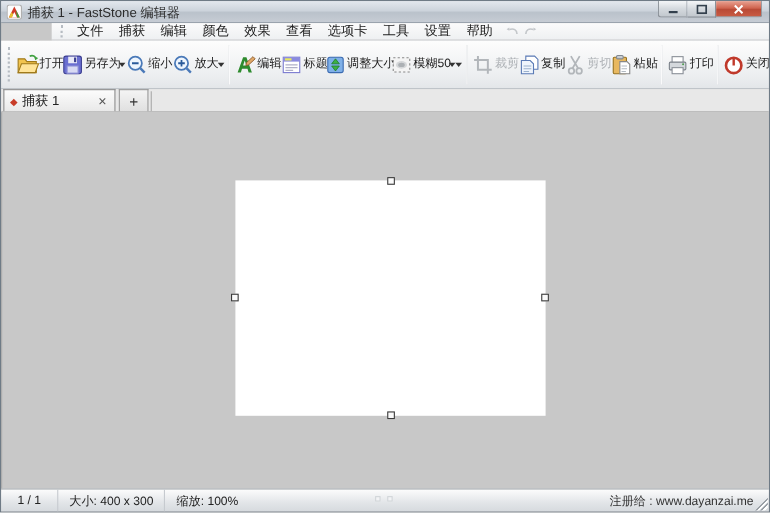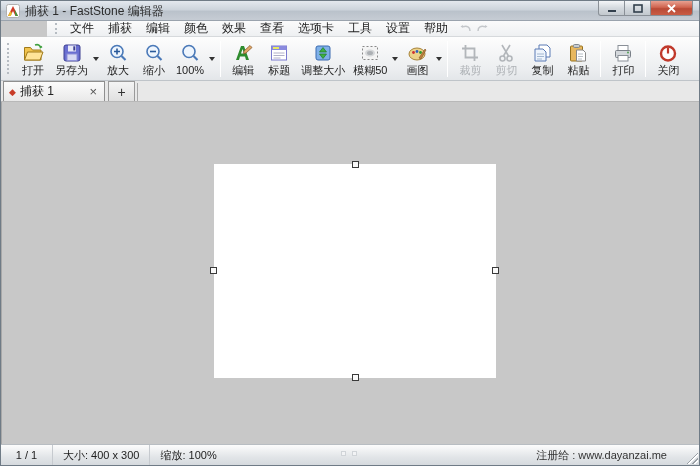--- a/index.html
+++ b/index.html
@@ -25,21 +25,21 @@
     border-bottom:1px solid #d6d9dc; display:flex; align-items:center; padding-left:8px;margin-left:46px; }
   .grip { width:2px; height:70%; border-left:2px dotted #b6bcc2; margin-right:6px; }
   .menu-item { font-size:12px; color:#222; padding:0 7px; line-height:15px; cursor:default; }
   .hist-icons { display:flex; gap:4px; margin-left:4px; }
   .hist-icons svg { opacity:.75; }
 
   
   .toolbar { position:absolute; left:0; top:36px; width:100%; height:44px;
     background:linear-gradient(#fdfdfd,#eceef0 75%, #e3e6e9); border-bottom:1px solid #bfc4c9;
     display:flex; align-items:center; padding-left:6px; }
-  .tbtn { display:flex; flex-direction:column; align-items:center; justify-content:center;
+  .tbtn { display:flex; align-items:center; justify-content:center;
     min-width:36px; height:40px; padding:1px 3px; border:1px solid transparent; border-radius:2px; }
   .ticon { height:23px; display:flex; align-items:flex-end; }
   .tlabel { font-size:11px; color:#1c1c1c; line-height:13px; white-space:nowrap; }
   .tbtn.disabled .tlabel { color:#aeb2b6; }
   .dd { width:8px; height:40px; display:flex; align-items:center; justify-content:center; }
   .dd::after { content:""; border-left:3px solid transparent; border-right:3px solid transparent; border-top:4px solid #333; }
   .tsep { width:1px; height:36px; background:#c2c7cc; border-right:1px solid #fff; margin:0 4px; }
 
   
   .tabbar { position:absolute; left:0; top:80px; width:100%; height:21px; background:#e8e8e8;
@@ -66,21 +66,21 @@
 
   
   .statusbar { position:absolute; left:0; bottom:0; width:100%; height:21px;
     background:linear-gradient(#fcfcfc,#e2e5e8 60%, #d6dade); border-top:1px solid #b8bdc2;
     display:flex; align-items:center; font-size:11px; color:#222; }
   .sseg { padding:0 10px; height:100%; display:flex; align-items:center; border-right:1px solid #c6cacf; }
   .sseg.first { width:52px; justify-content:center; padding:0; }
   .sseg.nosep { border-right:none; }
   .s-dots { position:absolute; left:340px; top:6px; display:flex; gap:6px; }
   .s-dots span { width:5px; height:5px; background:#f2f3f5; border:1px solid #d0d4d8; }
-  .registered { margin-left:auto; padding-right:32px; color:#333; }
+  .registered { margin-left:auto; padding-right:14px; color:#333; }
   .resize-grip { position:absolute; right:1px; bottom:1px; width:12px; height:12px;
     background:
       linear-gradient(135deg, transparent 50%, #9aa0a6 50%, #9aa0a6 58%, #fff 58%, #fff 66%,
       transparent 66%, transparent 72%, #9aa0a6 72%, #9aa0a6 80%, #fff 80%, #fff 88%, transparent 88%); }
 </style>
 </head>
 <body>
 
 <div class="window">
 
@@ -162,46 +162,37 @@
       <span class="tlabel">另存为</span>
     </div>
 
     <span class="dd"></span>
 
     <div class="tbtn">
       <span class="ticon">
         <svg width="22" height="22" viewBox="0 0 22 22">
           <circle cx="10" cy="9.5" r="6" fill="#eef5fd" stroke="#4a79b8" stroke-width="1.6"></circle>
           <line x1="14.5" y1="14" x2="18.5" y2="18" stroke="#4a79b8" stroke-width="2.2"></line>
-          <path d="M7 9.5 h6 M10 6.5 v6" stroke="#2a5a9a" stroke-width="1.6"></path>
-        </svg>
-      </span>
-      <span class="tlabel">放大</span>
+          <path d="M7 9.5 h6" stroke="#2a5a9a" stroke-width="1.6"></path>
+        </svg>
+      </span>
+      <span class="tlabel">缩小</span>
     </div>
 
     <div class="tbtn">
       <span class="ticon">
         <svg width="22" height="22" viewBox="0 0 22 22">
           <circle cx="10" cy="9.5" r="6" fill="#eef5fd" stroke="#4a79b8" stroke-width="1.6"></circle>
           <line x1="14.5" y1="14" x2="18.5" y2="18" stroke="#4a79b8" stroke-width="2.2"></line>
-          <path d="M7 9.5 h6" stroke="#2a5a9a" stroke-width="1.6"></path>
-        </svg>
-      </span>
-      <span class="tlabel">缩小</span>
-    </div>
-
-    <div class="tbtn">
-      <span class="ticon">
-        <svg width="22" height="22" viewBox="0 0 22 22">
-          <circle cx="10" cy="9.5" r="6" fill="#eef5fd" stroke="#4a79b8" stroke-width="1.6"></circle>
-          <line x1="14.5" y1="14" x2="18.5" y2="18" stroke="#4a79b8" stroke-width="2.2"></line>
-        </svg>
-      </span>
-      <span class="tlabel">100%</span>
-    </div>
+          <path d="M7 9.5 h6 M10 6.5 v6" stroke="#2a5a9a" stroke-width="1.6"></path>
+        </svg>
+      </span>
+      <span class="tlabel">放大</span>
+    </div>
+
     <span class="dd"></span>
 
     <span class="tsep"></span>
 
     <div class="tbtn">
       <span class="ticon">
         <svg width="22" height="22" viewBox="0 0 22 22">
           <path d="M4 18 L9 4 L12 4 L17 18 L14 18 L13 14.5 L8 14.5 L7 18 Z M9 11.5 L12 11.5 L10.5 7 Z" fill="#2e8b2e"></path>
           <path d="M12 9 L18 3.5 L20 5.5 L14 11 L11.5 11.6 Z" fill="#e0a868" stroke="#8b5a2b" stroke-width="0.8"></path>
         </svg>
@@ -238,66 +229,54 @@
         <svg width="22" height="22" viewBox="0 0 22 22">
           <rect x="3.5" y="4.5" width="15" height="13" fill="#f4f4f4" stroke="#888" stroke-dasharray="2 2"></rect>
           <ellipse cx="11" cy="11" rx="5" ry="3.5" fill="#9aa0a6" opacity="0.35"></ellipse>
           <ellipse cx="11" cy="11" rx="3" ry="2" fill="#8a9096" opacity="0.55"></ellipse>
         </svg>
       </span>
       <span class="tlabel">模糊50</span>
     </div>
     <span class="dd"></span>
 
-    <div class="tbtn">
-      <span class="ticon">
-        <svg width="22" height="22" viewBox="0 0 22 22">
-          <ellipse cx="11" cy="12" rx="8" ry="6" fill="#ecd28a" stroke="#a8843a"></ellipse>
-          <circle cx="7.5" cy="10.5" r="1.4" fill="#d03030"></circle>
-          <circle cx="11" cy="9.5" r="1.4" fill="#3060c0"></circle>
-          <circle cx="14.5" cy="10.5" r="1.4" fill="#2e9a2e"></circle>
-          <path d="M13 16 L19 7 L20 8 L15 17 Z" fill="#c08040" stroke="#805020" stroke-width="0.6"></path>
-        </svg>
-      </span>
-      <span class="tlabel">画图</span>
-    </div>
     <span class="dd"></span>
 
     <span class="tsep"></span>
 
     <div class="tbtn disabled">
       <span class="ticon">
         <svg width="22" height="22" viewBox="0 0 22 22">
           <path d="M6.5 3 V15.5 H19" fill="none" stroke="#b2b6ba" stroke-width="1.8"></path>
           <path d="M3 6.5 H15.5 V19" fill="none" stroke="#b2b6ba" stroke-width="1.8"></path>
         </svg>
       </span>
       <span class="tlabel">裁剪</span>
+    </div>
+
+    <div class="tbtn">
+      <span class="ticon">
+        <svg width="22" height="22" viewBox="0 0 22 22">
+          <path d="M8 3 h8 l3 3 v9 H8 Z" fill="#ffffff" stroke="#5a7ab5"></path>
+          <path d="M4 7 h8 l3 3 v9 H4 Z" fill="#eef4fc" stroke="#5a7ab5"></path>
+          <path d="M6 12 h7 M6 14.5 h7 M6 17 h5" stroke="#9ab0cc" stroke-width="0.9"></path>
+        </svg>
+      </span>
+      <span class="tlabel">复制</span>
     </div>
 
     <div class="tbtn disabled">
       <span class="ticon">
         <svg width="22" height="22" viewBox="0 0 22 22">
           <path d="M7 3 L13.5 14 M15 3 L8.5 14" stroke="#b2b6ba" stroke-width="1.6"></path>
           <circle cx="7.5" cy="16.5" r="2.5" fill="none" stroke="#b2b6ba" stroke-width="1.6"></circle>
           <circle cx="14.5" cy="16.5" r="2.5" fill="none" stroke="#b2b6ba" stroke-width="1.6"></circle>
         </svg>
       </span>
       <span class="tlabel">剪切</span>
-    </div>
-
-    <div class="tbtn">
-      <span class="ticon">
-        <svg width="22" height="22" viewBox="0 0 22 22">
-          <path d="M8 3 h8 l3 3 v9 H8 Z" fill="#ffffff" stroke="#5a7ab5"></path>
-          <path d="M4 7 h8 l3 3 v9 H4 Z" fill="#eef4fc" stroke="#5a7ab5"></path>
-          <path d="M6 12 h7 M6 14.5 h7 M6 17 h5" stroke="#9ab0cc" stroke-width="0.9"></path>
-        </svg>
-      </span>
-      <span class="tlabel">复制</span>
     </div>
 
     <div class="tbtn">
       <span class="ticon">
         <svg width="22" height="22" viewBox="0 0 22 22">
           <rect x="3.5" y="4" width="12" height="15" rx="1" fill="#e8b860" stroke="#96721f"></rect>
           <rect x="6.5" y="2.5" width="6" height="3" rx="1" fill="#c8ccd0" stroke="#808890"></rect>
           <path d="M9.5 8 h6.5 l2.5 2.5 v8.5 H9.5 Z" fill="#ffffff" stroke="#888"></path>
           <path d="M11 12 h5 M11 14.5 h5 M11 17 h4" stroke="#b0b8c0" stroke-width="0.9"></path>
         </svg>

